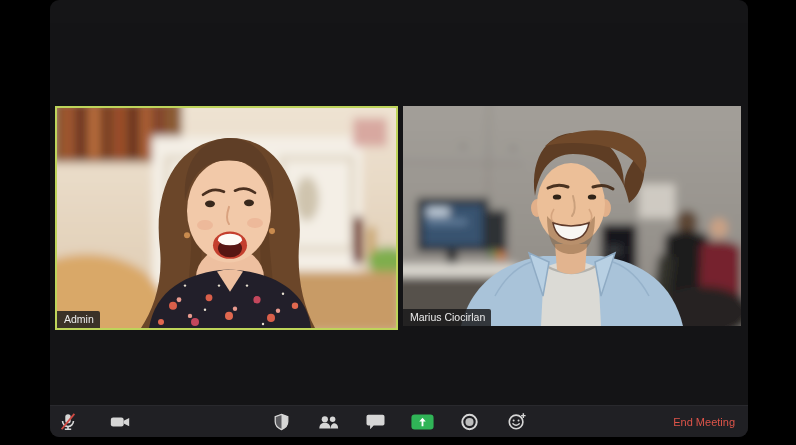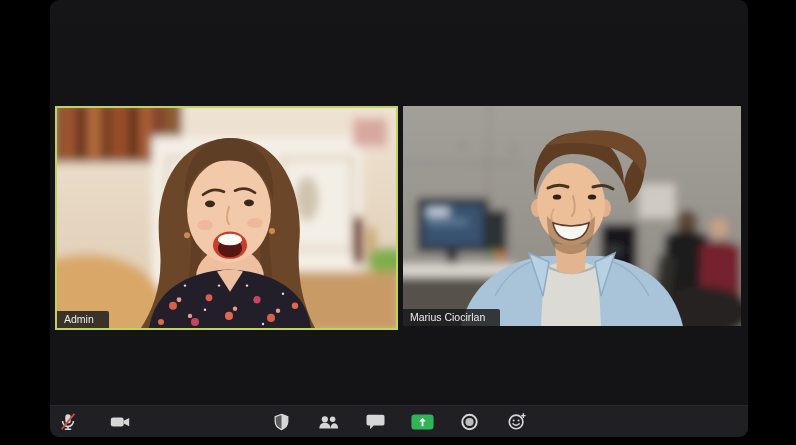--- a/index.html
+++ b/index.html
@@ -24,21 +24,21 @@
   .stage{position:absolute;left:0;top:23px;width:100%;height:383px;background:#141416;}
   .tile{
     position:absolute;top:83px;height:220px;background:#000;overflow:hidden;
   }
   .tile svg{display:block;width:100%;height:100%;}
   .tile-admin{left:5px;width:339px;border:2px solid;}
   .tile-marius{left:353px;width:338px;}
   .name-tag{
     position:absolute;left:0;bottom:0;
     background:rgba(24,24,26,0.82);color:#ececec;
-    font-size:10.5px;padding:3px 15px 4px 7px;line-height:1;
+    font-size:10.5px;padding:3px 6px 4px 7px;line-height:1;
     border-top-right-radius:2px;
   }
   .toolbar{
     position:absolute;left:0;bottom:0;width:100%;height:31px;
     background:#202024;border-top:1px solid #29292d;
   }
   .tb-left{position:absolute;left:6px;top:0;height:31px;display:flex;align-items:center;gap:28px;}
   .tb-center{
     position:absolute;left:50%;top:0;height:31px;transform:translateX(-50%);
     display:flex;align-items:center;gap:23px;
@@ -267,15 +267,18 @@
           <circle cx="9.5" cy="11" r="7.5" fill="none" stroke="#d6d6d6" stroke-width="1.8"></circle>
           <circle cx="6.8" cy="9.5" r="1.1" fill="#d6d6d6"></circle>
           <circle cx="12.2" cy="9.5" r="1.1" fill="#d6d6d6"></circle>
           <path d="M6,13 q3.5,3.2 7,0" stroke="#d6d6d6" stroke-width="1.6" fill="none" stroke-linecap="round"></path>
           <line x1="17.5" y1="1.5" x2="17.5" y2="6.5" stroke="#d6d6d6" stroke-width="1.6"></line>
           <line x1="15" y1="4" x2="20" y2="4" stroke="#d6d6d6" stroke-width="1.6"></line>
         </svg>
       </div>
     </div>
 
+    <div class="tb-right">
+      <span class="end-meeting" style="color: rgb(221, 84, 73);">End Meeting</span>
+    </div>
   </div>
 
 </div>
 
 </body></html>

